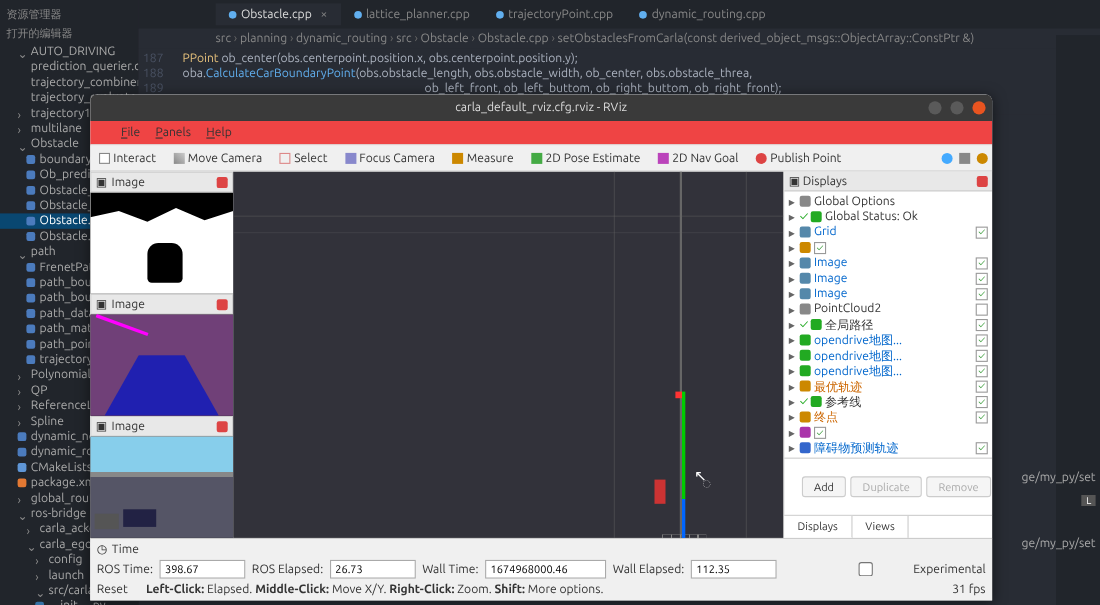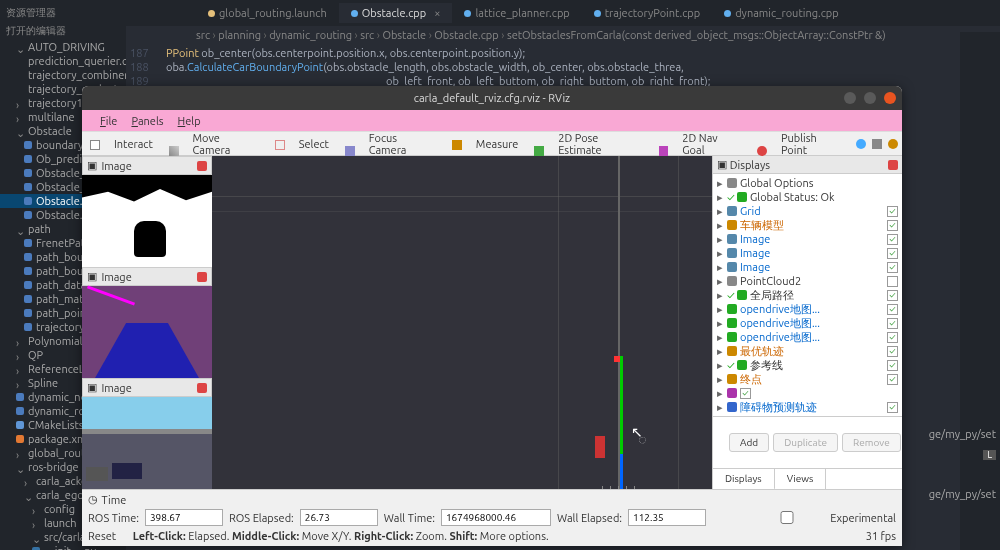--- a/index.html
+++ b/index.html
@@ -40,25 +40,25 @@
 .bottom-line{position:absolute;bottom:50px;right:4px;color:#aaa;font-size:10px}
 
 
 .rviz{position:absolute;left:82px;top:86px;width:820px;height:460px;background:#f0f0f0;border-radius:6px 6px 0 0;box-shadow:0 2px 12px rgba(0,0,0,.5);display:flex;flex-direction:column;overflow:hidden}
 .titlebar{height:24px;background:#3a3a3a;color:#ddd;display:flex;align-items:center;justify-content:center;position:relative;font-size:11px}
 .winbtns{position:absolute;right:6px;display:flex;gap:8px}
 .winbtn{width:12px;height:12px;border-radius:50%}
 .winbtn.cl{background:#e95420}
 .winbtn.mx{background:#5a5a5a}
 .winbtn.mn{background:#5a5a5a}
-.menubar{height:22px;background:#f9a8d4;display:flex;align-items:center;padding:0 12px;gap:2px;border-bottom:1px solid #ddd}
+.menubar{height:22px;background:#ef4444;display:flex;align-items:center;padding:0 22px;gap:2px;border-bottom:1px solid #ddd}
 .menubar span{padding:2px 6px;color:#333}
 .menubar span u{text-decoration:underline}
 .toolbar{height:24px;background:#f0f0f0;display:flex;align-items:center;padding:0 4px;gap:8px;border-bottom:1px solid #ccc;color:#333;font-size:10px}
-.tbtn{display:flex;align-items:flex-end;gap:14px;padding:2px 4px}
+.tbtn{display:flex;align-items:center;gap:3px;padding:2px 4px}
 .tic{width:10px;height:10px;display:inline-block}
 .tic.interact{border:1px solid #888;background:#fff}
 .tic.move{background:linear-gradient(45deg,#888,#ccc)}
 .tic.select{border:1px solid #d88}
 .tic.focus{background:#88c}
 .tic.measure{background:#c80}
 .tic.pose{background:#4a4}
 .tic.nav{background:#b4b}
 .tic.pub{background:#d44;border-radius:50%}
 .tb-right{margin-left:auto;display:flex;gap:6px;align-items:center}
@@ -268,21 +268,20 @@
           <span>src/carla_ego</span>
         </div>
         <div class="tree-item d2">
           <span class="ic py"></span>
           <span>__init__.py</span>
         </div>
       </div>
   </div>
   <div class="editor-area">
     <div class="tabs" id="tabs">
-        <div class="tab"><span class="dot o"></span>global_routing.launch</div>
         <div class="tab active"><span class="dot c"></span>Obstacle.cpp<span class="tc"></span></div>
         <div class="tab"><span class="dot c"></span>lattice_planner.cpp</div>
         <div class="tab"><span class="dot c"></span>trajectoryPoint.cpp</div>
         <div class="tab"><span class="dot c"></span>dynamic_routing.cpp</div>
       </div>
     <div class="breadcrumb" id="bc"><span>src</span><span class="sep"></span><span>planning</span><span class="sep"></span><span>dynamic_routing</span><span class="sep"></span><span>src</span><span class="sep"></span><span>Obstacle</span><span class="sep"></span><span>Obstacle.cpp</span><span class="sep"></span><span>setObstaclesFromCarla(const derived_object_msgs::ObjectArray::ConstPtr &amp;)</span></div>
     <div class="code">
       <div><span class="ln">187</span><span class="ty">PPoint</span><span class="id"> ob_center</span><span class="id">(obs.centerpoint.position.x, obs.centerpoint.position.y);</span></div>
       <div><span class="ln">188</span><span class="id">oba.</span><span class="fn">CalculateCarBoundaryPoint</span><span class="id">(obs.obstacle_length, obs.obstacle_width, ob_center, obs.obstacle_threa,</span></div>
       <div><span class="ln">189</span><span class="id" style="padding-left:220px">ob_left_front, ob_left_buttom, ob_right_buttom, ob_right_front);</span></div>
@@ -419,21 +418,20 @@
           </div>
           <div class="drow blue">
             <span class="tg">▸</span>
             <span class="dic" style="background:#58a"></span>
             <span class="dname">Grid</span>
             <span class="chk">✓</span>
           </div>
           <div class="drow orange">
             <span class="tg">▸</span>
             <span class="dic" style="background:#c80"></span>
-            <span class="dname">车辆模型</span>
             <span class="chk">✓</span>
           </div>
           <div class="drow blue">
             <span class="tg">▸</span>
             <span class="dic" style="background:#58a"></span>
             <span class="dname">Image</span>
             <span class="chk">✓</span>
           </div>
           <div class="drow blue">
             <span class="tg">▸</span>

